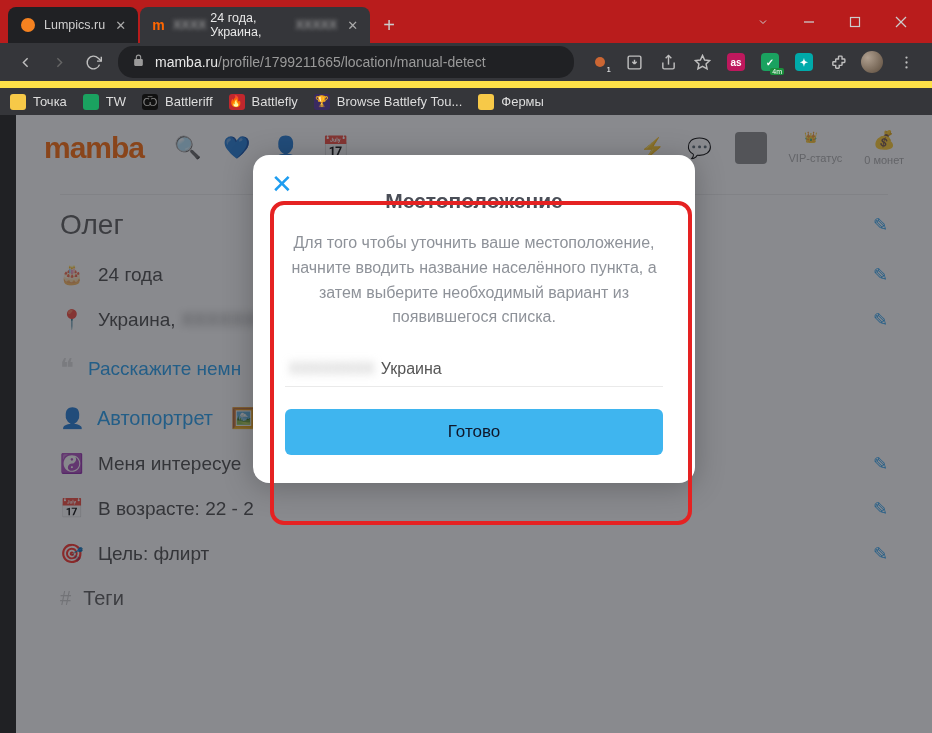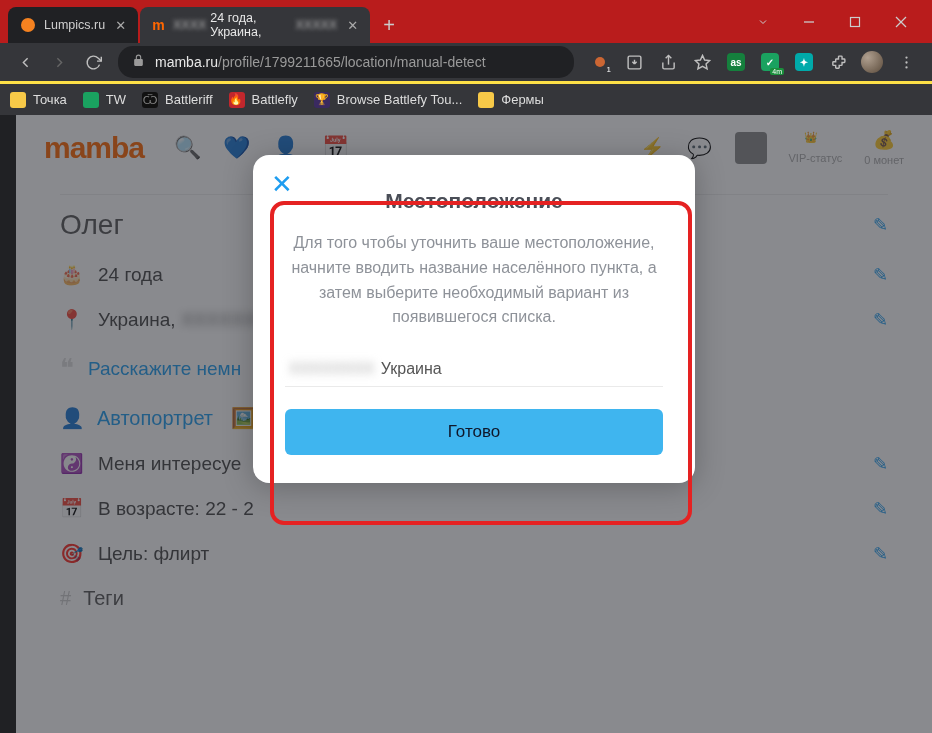--- a/index.html
+++ b/index.html
@@ -29,21 +29,21 @@
   .omnibox { flex:1; height:30px; background:#202124; border-radius:15px; display:flex; align-items:center; padding:16px 14px; color:#ccc; font-size:14px; gap:10px; margin: 0 6px; }
   .omnibox .lockicon { color:#9a9a9a; }
   .omnibox .urldim { color:#9a9a9a; }
   .omnibox .urlbright { color:#e8e8e8; }
   .addractions { display:flex; align-items:center; gap:2px; }
   .addractions .actbtn { width: 32px; height:30px; display:flex; align-items:center; justify-content:center; color:#bfbfbf; position:relative; }
   .ext-pill { width:18px; height:18px; border-radius:4px; display:flex; align-items:center; justify-content:center; font-size:10px; font-weight:bold; color:#fff;}
   .avatar-circ { width:22px; height:22px; border-radius:50%; background: radial-gradient(circle at 30% 30%, #b0a090, #5a4a3a); }
 
   
-  .bmrow { height: 34px; background: #35363a; border-top:3px solid #fde047; display:flex; align-items:center; padding: 0 10px; gap: 16px; font-size:13px; color:#ddd; }
+  .bmrow { height: 34px; background: #35363a; border-top:7px solid #fde047; display:flex; align-items:center; padding: 0 10px; gap: 16px; font-size:13px; color:#ddd; }
   .bm { display:flex; align-items:center; gap:7px; }
   .bmicon { width:16px; height:16px; border-radius:3px; display:flex; align-items:center; justify-content:center; font-size:11px; color:#fff;}
 
   
   .content { position:absolute; top:115px; left:0; right:0; bottom:0; background:#fff; overflow:hidden;margin-left:16px; }
 
   .page { position:relative; width:100%; height:100%; }
 
   
   .m-header { height: 65px; display:flex; align-items:center; padding:0 28px; justify-content:space-between; }
@@ -181,21 +181,21 @@
             <polyline points="16 6 12 2 8 6"></polyline>
             <line x1="12" y1="2" x2="12" y2="15"></line>
           </svg>
         </div>
       <div class="actbtn">
           <svg width="17" height="17" viewBox="0 0 24 24" fill="none" stroke="currentColor" stroke-width="2">
             <polygon points="12 2 15 8.5 22 9.3 17 14 18.5 21 12 17.5 5.5 21 7 14 2 9.3 9 8.5 12 2"></polygon>
           </svg>
         </div>
       <div class="actbtn">
-          <span class="ext-pill" style="background:#15803d;text-align:center;">as</span>
+          <span class="ext-pill" style="background:#be185d;text-align:center;">as</span>
         </div>
       <div class="actbtn">
           <span class="ext-pill" style="background:#1aa260;">✓</span>
           <span class="ext-sub">4m</span>
         </div>
       <div class="actbtn">
           <span class="ext-pill" style="background:#0aa;">✦</span>
         </div>
       <div class="actbtn">
           <svg width="17" height="17" viewBox="0 0 24 24" fill="none" stroke="currentColor" stroke-width="2">

